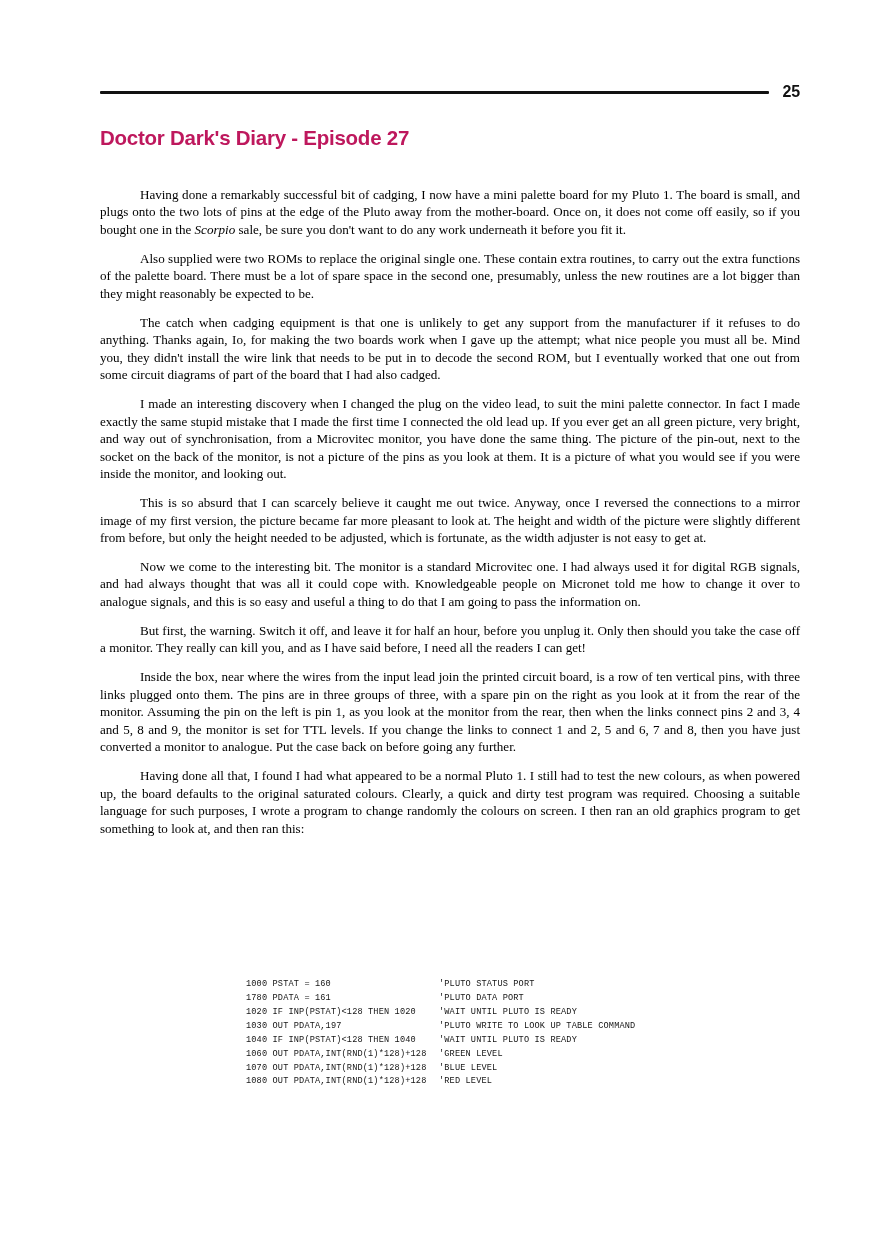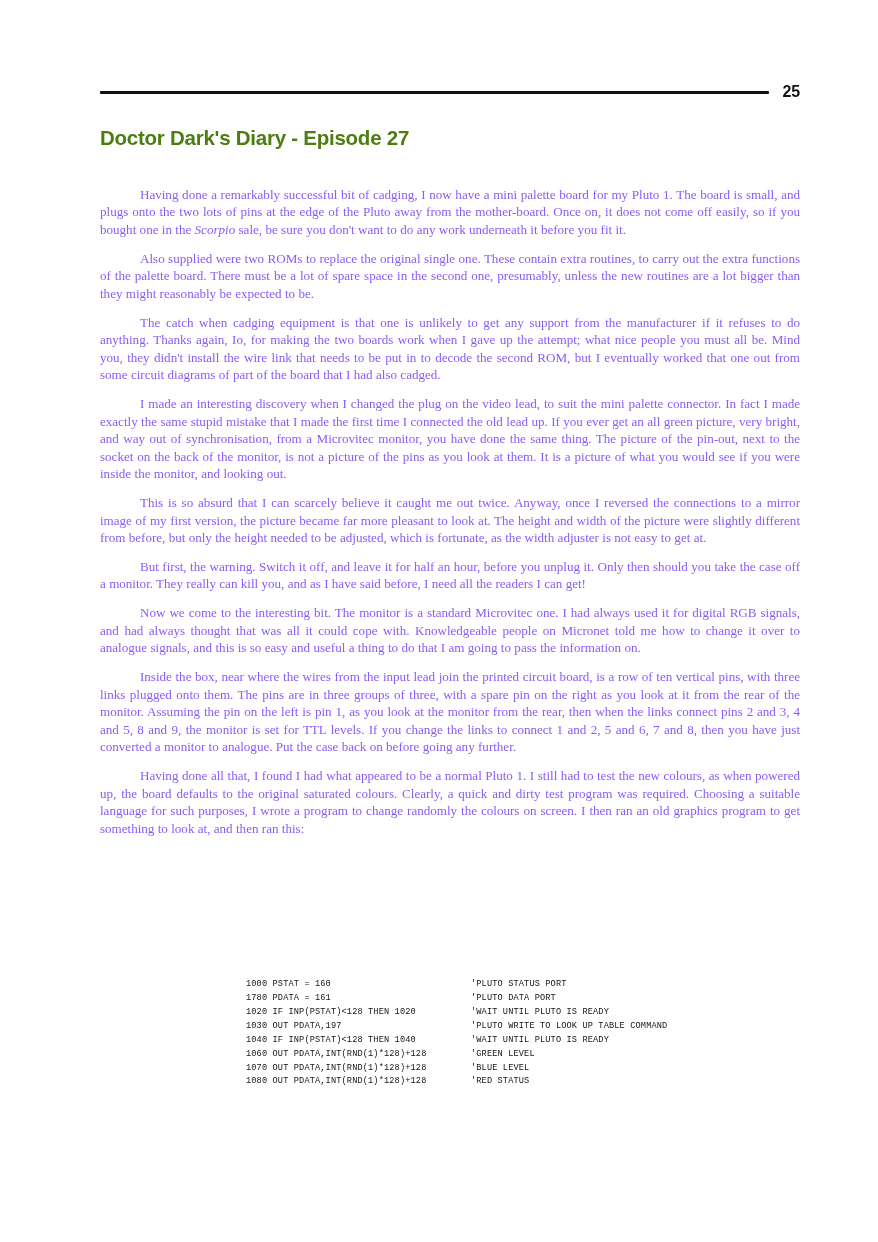--- a/index.html
+++ b/index.html
@@ -45,21 +45,21 @@
   
   .article-title {
     position: absolute;
     left: 100px;
     top: 112px;
     width: 700px;
     font-family: "Liberation Sans", "DejaVu Sans", sans-serif;
     font-weight: bold;
     font-size: 20.5px;
     letter-spacing: -0.25px;
-    color: #4d7c0f;
+    color: #be185d;
   }
   .article-subtitle {
     position: absolute;
     left: 100px;
     top: 155px;
     width: 700px;
     font-family: "Liberation Serif", "DejaVu Serif", serif;
     font-weight: bold;
     font-size: 12.5px;
     letter-spacing: 0.1px;
@@ -73,48 +73,46 @@
     width: 700px;
   }
   .para {
     margin: 0 0 11.5px 0;
     font-size: 13.1px;
     line-height: 1.335;
     text-align: justify;
     text-indent: 40px;
     letter-spacing: -0.02px;
     word-spacing: 0.1px;
-    color: #8b5cf6;
+    color: #000000;
   }
   .para:last-child { margin-bottom: 4px; }
   .para i { font-style: italic; }
   
   .listing {
     position: absolute;
     left: 246px;
     top: 978px;
     font-family: "Liberation Mono", "DejaVu Sans Mono", monospace;
     font-size: 8.6px;
     line-height: 1.62;
     color: #141414;
     letter-spacing: 0.15px;
   }
   .code-row {
     display: flex;
     white-space: pre;
-    gap: 16px;
   }
   .code-stmt {
     flex: 0 0 auto;
     width: 193px;
   }
   .code-rem {
     flex: 0 0 auto;
     white-space: pre;
-    margin-left: 16px;
   }
 </style>
 </head>
 <body>
 
 <div class="page">
 
   <div class="header-band">
     <div class="header-rule"></div>
     <div class="folio">25</div>
@@ -122,30 +120,30 @@
 
   <h1 class="article-title">Doctor Dark's Diary - Episode 27</h1>
 
 
   <div class="body-col">
       <p class="para"><span>Having done a remarkably successful bit of cadging, I now have a mini palette board for my Pluto 1.  The board is small, and plugs onto the two lots of pins at the edge of the Pluto away from the mother-board.  Once on, it does not come off easily, so if you bought one in the </span><i>Scorpio</i><span> sale, be sure you don't want to do any work underneath it before you fit it.</span></p>
       <p class="para"><span>Also supplied were two ROMs to replace the original single one.  These contain extra routines, to carry out the extra functions of the palette board.  There must be a lot of spare space in the second one, presumably, unless the new routines are a lot bigger than they might reasonably be expected to be.</span></p>
       <p class="para"><span>The catch when cadging equipment is that one is unlikely to get any support from the manufacturer if it refuses to do anything.  Thanks again, Io, for making the two boards work when I gave up the attempt; what nice people you must all be.  Mind you, they didn't install the wire link that needs to be put in to decode the second ROM, but I eventually worked that one out from some circuit diagrams of part of the board that I had also cadged.</span></p>
       <p class="para"><span>I made an interesting discovery when I changed the plug on the video lead, to suit the mini palette connector.  In fact I made exactly the same stupid mistake that I made the first time I connected the old lead up.  If you ever get an all green picture, very bright, and way out of synchronisation, from a Microvitec monitor, you have done the same thing.  The picture of the pin-out, next to the socket on the back of the monitor, is not a picture of the pins as you look at them.  It is a picture of what you would see if you were inside the monitor, and looking out.</span></p>
       <p class="para"><span>This is so absurd that I can scarcely believe it caught me out twice.  Anyway, once I reversed the connections to a mirror image of my first version, the picture became far more pleasant to look at.  The height and width of the picture were slightly different from before, but only the height needed to be adjusted, which is fortunate, as the width adjuster is not easy to get at.</span></p>
+      <p class="para"><span>Now we come to the interesting bit.  The monitor is a standard Microvitec one.  I had always used it for digital RGB signals, and had always thought that was all it could cope with.  Knowledgeable people on Micronet told me how to change it over to analogue signals, and this is so easy and useful a thing to do that I am going to pass the information on.</span></p>
       <p class="para"><span>But first, the warning.  Switch it off, and leave it for half an hour, before you unplug it.  Only then should you take the case off a monitor.  They really can kill you, and as I have said before, I need all the readers I can get!</span></p>
-      <p class="para"><span>Now we come to the interesting bit.  The monitor is a standard Microvitec one.  I had always used it for digital RGB signals, and had always thought that was all it could cope with.  Knowledgeable people on Micronet told me how to change it over to analogue signals, and this is so easy and useful a thing to do that I am going to pass the information on.</span></p>
       <p class="para"><span>Inside the box, near where the wires from the input lead join the printed circuit board, is a row of ten vertical pins, with three links plugged onto them.  The pins are in three groups of three, with a spare pin on the right as you look at it from the rear of the monitor.  Assuming the pin on the left is pin 1, as you look at the monitor from the rear, then when the links connect pins 2 and 3, 4 and 5, 8 and 9, the monitor is set for TTL levels.  If you change the links to connect 1 and 2, 5 and 6, 7 and 8, then you have just converted a monitor to analogue.  Put the case back on before going any further.</span></p>
       <p class="para"><span>Having done all that, I found I had what appeared to be a normal Pluto 1.  I still had to test the new colours, as when powered up, the board defaults to the original saturated colours.  Clearly, a quick and dirty test program was required.  Choosing a suitable language for such purposes, I wrote a program to change randomly the colours on screen.  I then ran an old graphics program to get something to look at, and then ran this:</span></p>
     </div>
 
   <div class="listing">
       <div class="code-row"><span class="code-stmt">1000 PSTAT = 160</span><span class="code-rem">'PLUTO STATUS PORT</span></div>
       <div class="code-row"><span class="code-stmt">1780 PDATA = 161</span><span class="code-rem">'PLUTO DATA PORT</span></div>
       <div class="code-row"><span class="code-stmt">1020 IF INP(PSTAT)&lt;128 THEN 1020</span><span class="code-rem">'WAIT UNTIL PLUTO IS READY</span></div>
       <div class="code-row"><span class="code-stmt">1030 OUT PDATA,197</span><span class="code-rem">'PLUTO WRITE TO LOOK UP TABLE COMMAND</span></div>
       <div class="code-row"><span class="code-stmt">1040 IF INP(PSTAT)&lt;128 THEN 1040</span><span class="code-rem">'WAIT UNTIL PLUTO IS READY</span></div>
       <div class="code-row"><span class="code-stmt">1060 OUT PDATA,INT(RND(1)*128)+128</span><span class="code-rem">'GREEN LEVEL</span></div>
       <div class="code-row"><span class="code-stmt">1070 OUT PDATA,INT(RND(1)*128)+128</span><span class="code-rem">'BLUE LEVEL</span></div>
-      <div class="code-row"><span class="code-stmt">1080 OUT PDATA,INT(RND(1)*128)+128</span><span class="code-rem">'RED STATUS</span></div>
+      <div class="code-row"><span class="code-stmt">1080 OUT PDATA,INT(RND(1)*128)+128</span><span class="code-rem">'RED LEVEL</span></div>
     </div>
 
 </div>
 
 </body></html>

